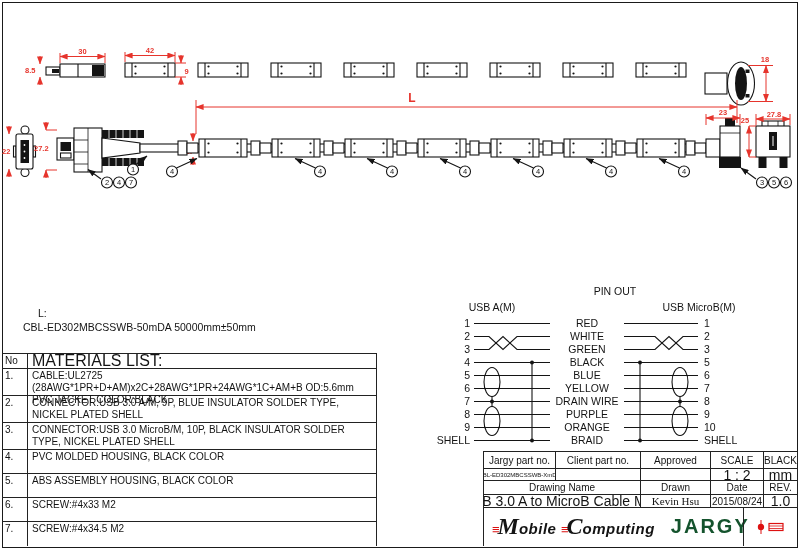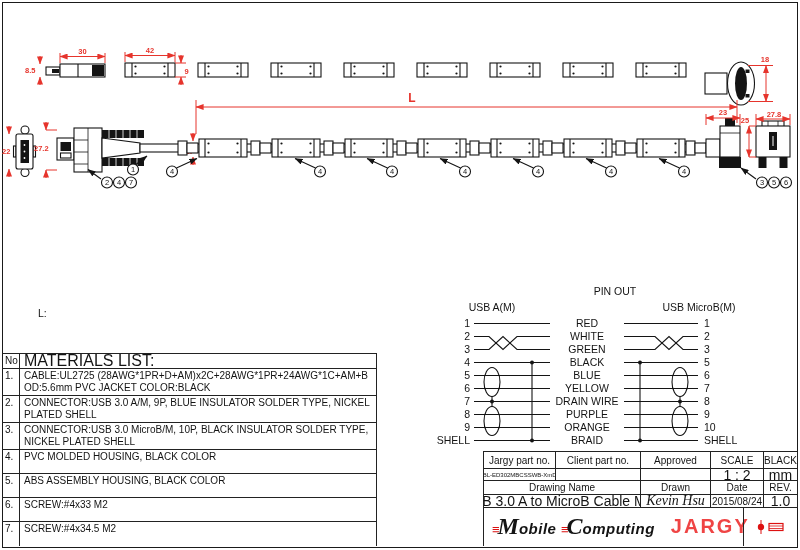--- a/index.html
+++ b/index.html
@@ -21,44 +21,44 @@
   .end{text-anchor:end;}
 
   
   #lnote{position:absolute;left:23px;top:306px;font-size:10.5px;line-height:14px;}
   #lnote .lbl{padding-left:15px;}
 
   
   #mat{position:absolute;left:2px;top:353px;width:374px;border-top:1px solid #222;border-right:1px solid #222;font-size:10px;}
   .mrow{display:flex;border-bottom:1px solid #222;box-sizing:border-box;}
   .mrow:last-child{border-bottom:none;}
-  .mno{width:18px;border-right:1px solid #222;box-sizing:border-box;padding:1px 0 0 3px;flex:none;}
+  .mno{width:26px;border-right:1px solid #222;box-sizing:border-box;padding:1px 0 0 3px;flex:none;}
   .mdesc{flex:1;padding:1px 3px 0 4px;line-height:12px;}
   .mh{height:15px;} .m27{height:27px;} .m24{height:24px;}
   .mhdr{font-size:16px;}
 
   
   #tb{position:absolute;left:483px;top:451px;width:314px;border-left:1px solid #222;border-top:1px solid #222;
       display:grid;grid-template-columns:72px 85px 70px 53px 34px;grid-template-rows:17px 12px 14px 13px;box-sizing:border-box;}
   .tc{border-right:1px solid #222;border-bottom:1px solid #222;display:flex;align-items:center;justify-content:center;
       font-size:10px;overflow:hidden;white-space:nowrap;box-sizing:border-box;}
   .sp2{grid-column:span 2;}
   .tiny{font-size:6px;}
   .v9{font-size:14px;}
-  .script{font-family:"Liberation Serif",serif;font-style:italic;font-size:14px;}
+  .script{font-family:"Liberation Serif",serif;font-size:11px;}
 
   
   #strip{position:absolute;left:483px;top:507px;width:314px;height:39px;border-left:1px solid #222;display:flex;box-sizing:border-box;}
   #logocell{width:259px;display:flex;align-items:center;justify-content:flex-start;padding-left:8px;box-sizing:border-box;}
   #iconcell{flex:1;border-left:1px solid #222;display:flex;align-items:center;justify-content:center;}
   .mc{font-style:italic;font-weight:bold;white-space:nowrap;}
   .mc .big{font-family:"Liberation Serif",serif;font-size:24px;}
   .mc .rest{font-size:15px;letter-spacing:.5px;}
   .speed{color:#dd1111;font-size:13px;font-weight:bold;margin-right:-2px;}
-  #jargy{color:#ef4444;font-weight:bold;font-size:20px;letter-spacing:2px;margin-left:14px;font-family:"Liberation Sans",sans-serif;}
+  #jargy{color:#14532d;font-weight:bold;font-size:20px;letter-spacing:2px;margin-left:14px;font-family:"Liberation Sans",sans-serif;}
 </style>
 </head>
 <body>
 
 <div id="stage">
   <div id="frame"></div>
 
   <svg style="position:absolute;left:0;top:30px;" width="800" height="240" viewBox="0 0 800 240">
     <defs>
       <marker id="ar" viewBox="0 0 8 6" refX="7.6" refY="3" markerWidth="8" markerHeight="6" orient="auto-start-reverse" markerUnits="userSpaceOnUse">
@@ -307,20 +307,21 @@
         <text class="cd" x="762" y="155">3</text>
       <circle class="fw" cx="774" cy="152.5" r="5.5"></circle>
         <text class="cd" x="774" y="155">5</text>
       <circle class="fw" cx="786" cy="152.5" r="5.5"></circle>
         <text class="cd" x="786" y="155">6</text>
     </g>
   </svg>
 
   <div id="lnote">
     <div class="lbl">L:</div>
+    <div>CBL-ED302MBCSSWB-50mDA  50000mm±50mm</div>
   </div>
 
   <div id="mat">
     <div class="mrow mh">
       <div class="mno">No</div>
       <div class="mdesc mhdr">MATERIALS LIST:</div>
     </div>
     <div class="mrow m27">
       <div class="mno">1.</div>
       <div class="mdesc">CABLE:UL2725 (28AWG*1PR+D+AM)x2C+28AWG*1PR+24AWG*1C+AM+B OD:5.6mm  PVC JACKET COLOR:BLACK</div>

